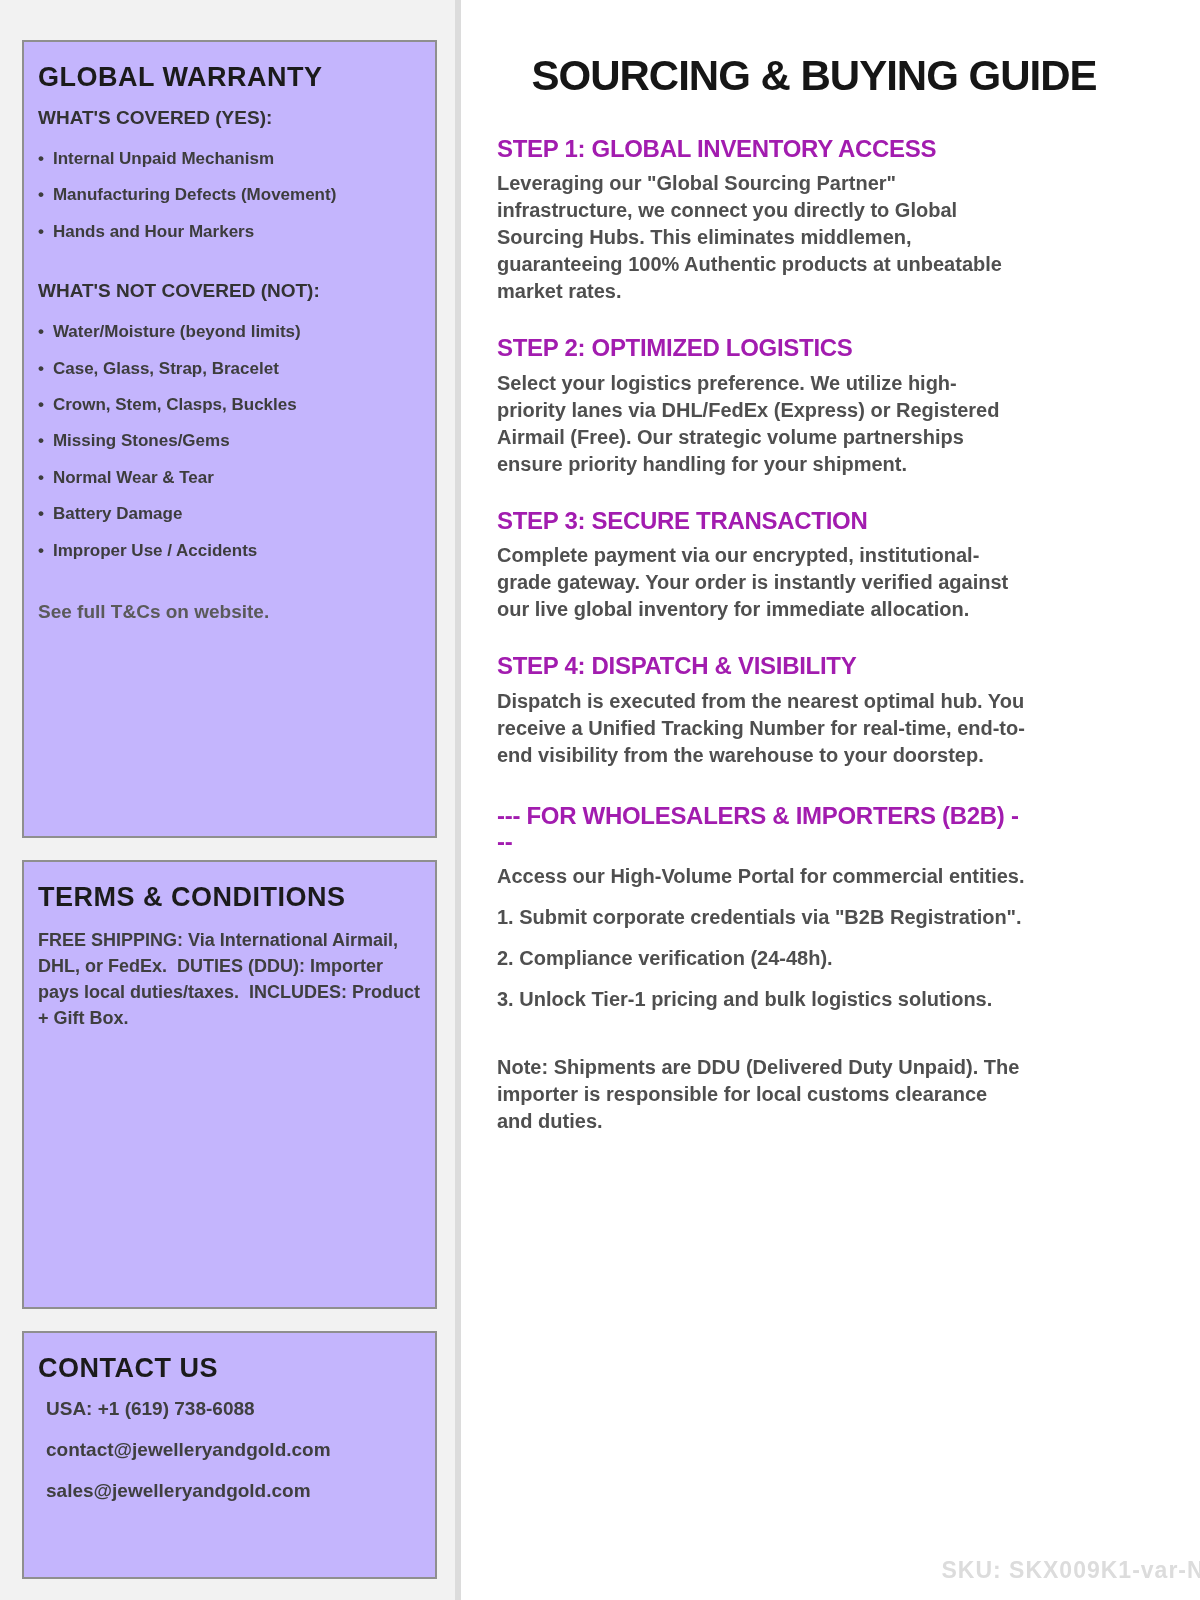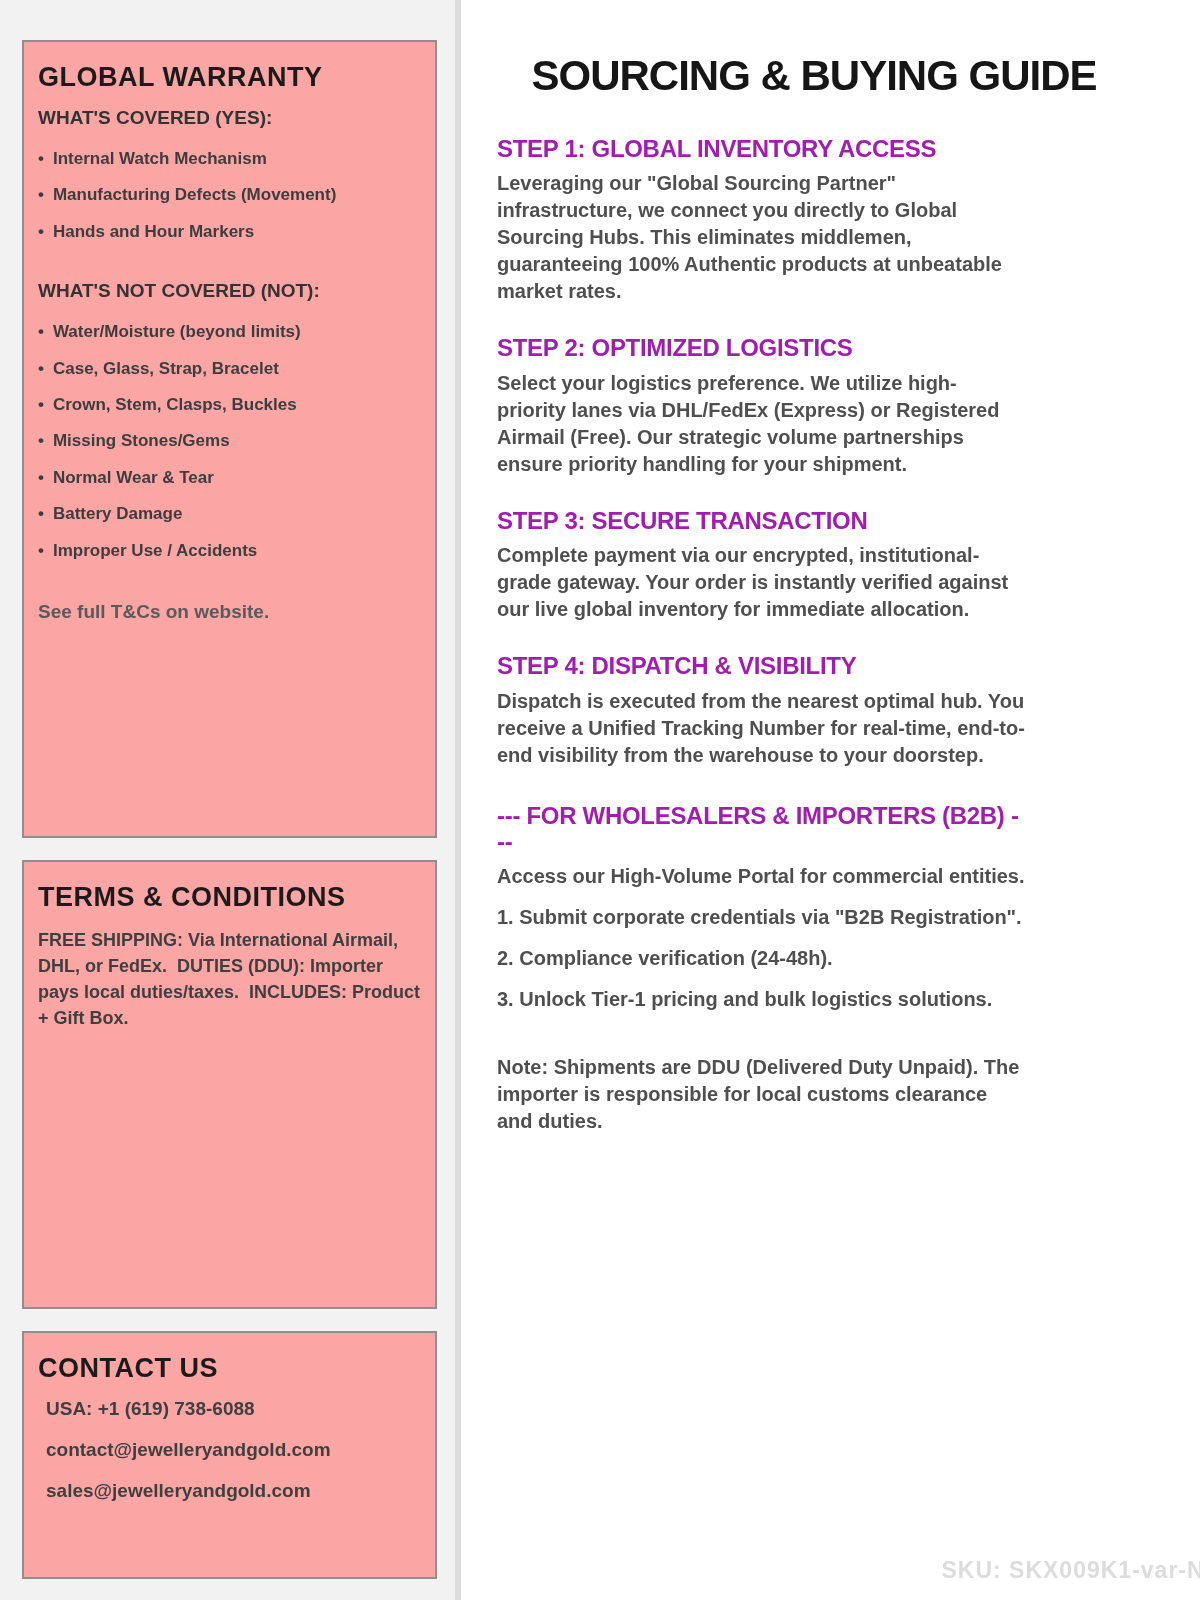--- a/index.html
+++ b/index.html
@@ -14,21 +14,21 @@
   
   .sidebar {
     position: absolute; left: 0; top: 0;
     width: 461px; height: 1600px;
     background: #f2f2f2;
     border-right: 6px solid #dcdcdc;
     padding: 40px 18px 0 22px;
   }
   .side-box {
     border: 2px solid #8f8f8f;
-    background: #fca5a5;
+    background: #c4b5fd;
     padding: 20px 14px 0 14px;
     margin-bottom: 22px;
   }
   .side-box.warranty { height: 798px; }
   .side-box.terms    { height: 449px; }
   .side-box.contact  { height: 248px; }
 
   .side-title {
     font-size: 27px; font-weight: bold; color: #1b1b1b;
     margin: 0 0 14px; letter-spacing: 0.5px;
@@ -92,21 +92,21 @@
 
 <aside class="sidebar">
 
   <section class="side-box warranty">
     <h2 class="side-title">GLOBAL WARRANTY</h2>
     <h3 class="sub-title">WHAT'S COVERED (YES):</h3>
     <ul class="plain">
 
         <li class="bullet">
           <span class="dot">•</span>
-          <span>Internal Watch Mechanism</span>
+          <span>Internal Unpaid Mechanism</span>
         </li>
 
         <li class="bullet">
           <span class="dot">•</span>
           <span>Manufacturing Defects (Movement)</span>
         </li>
 
         <li class="bullet">
           <span class="dot">•</span>
           <span>Hands and Hour Markers</span>

